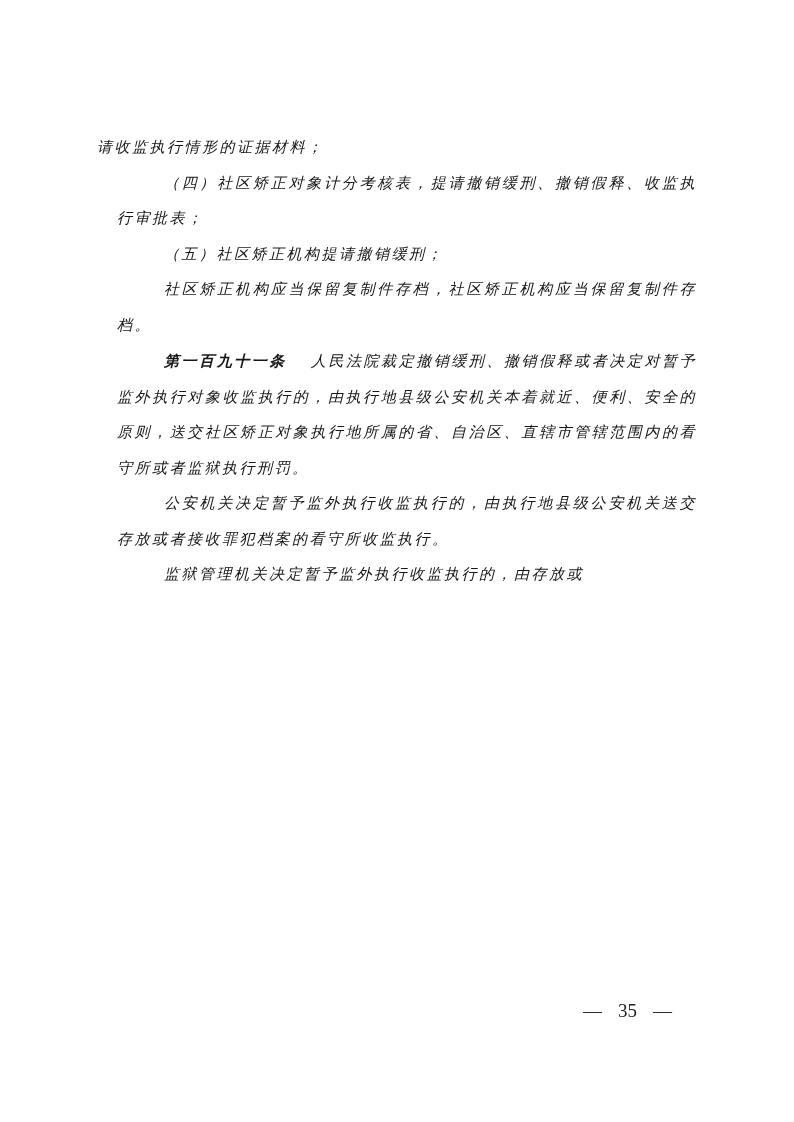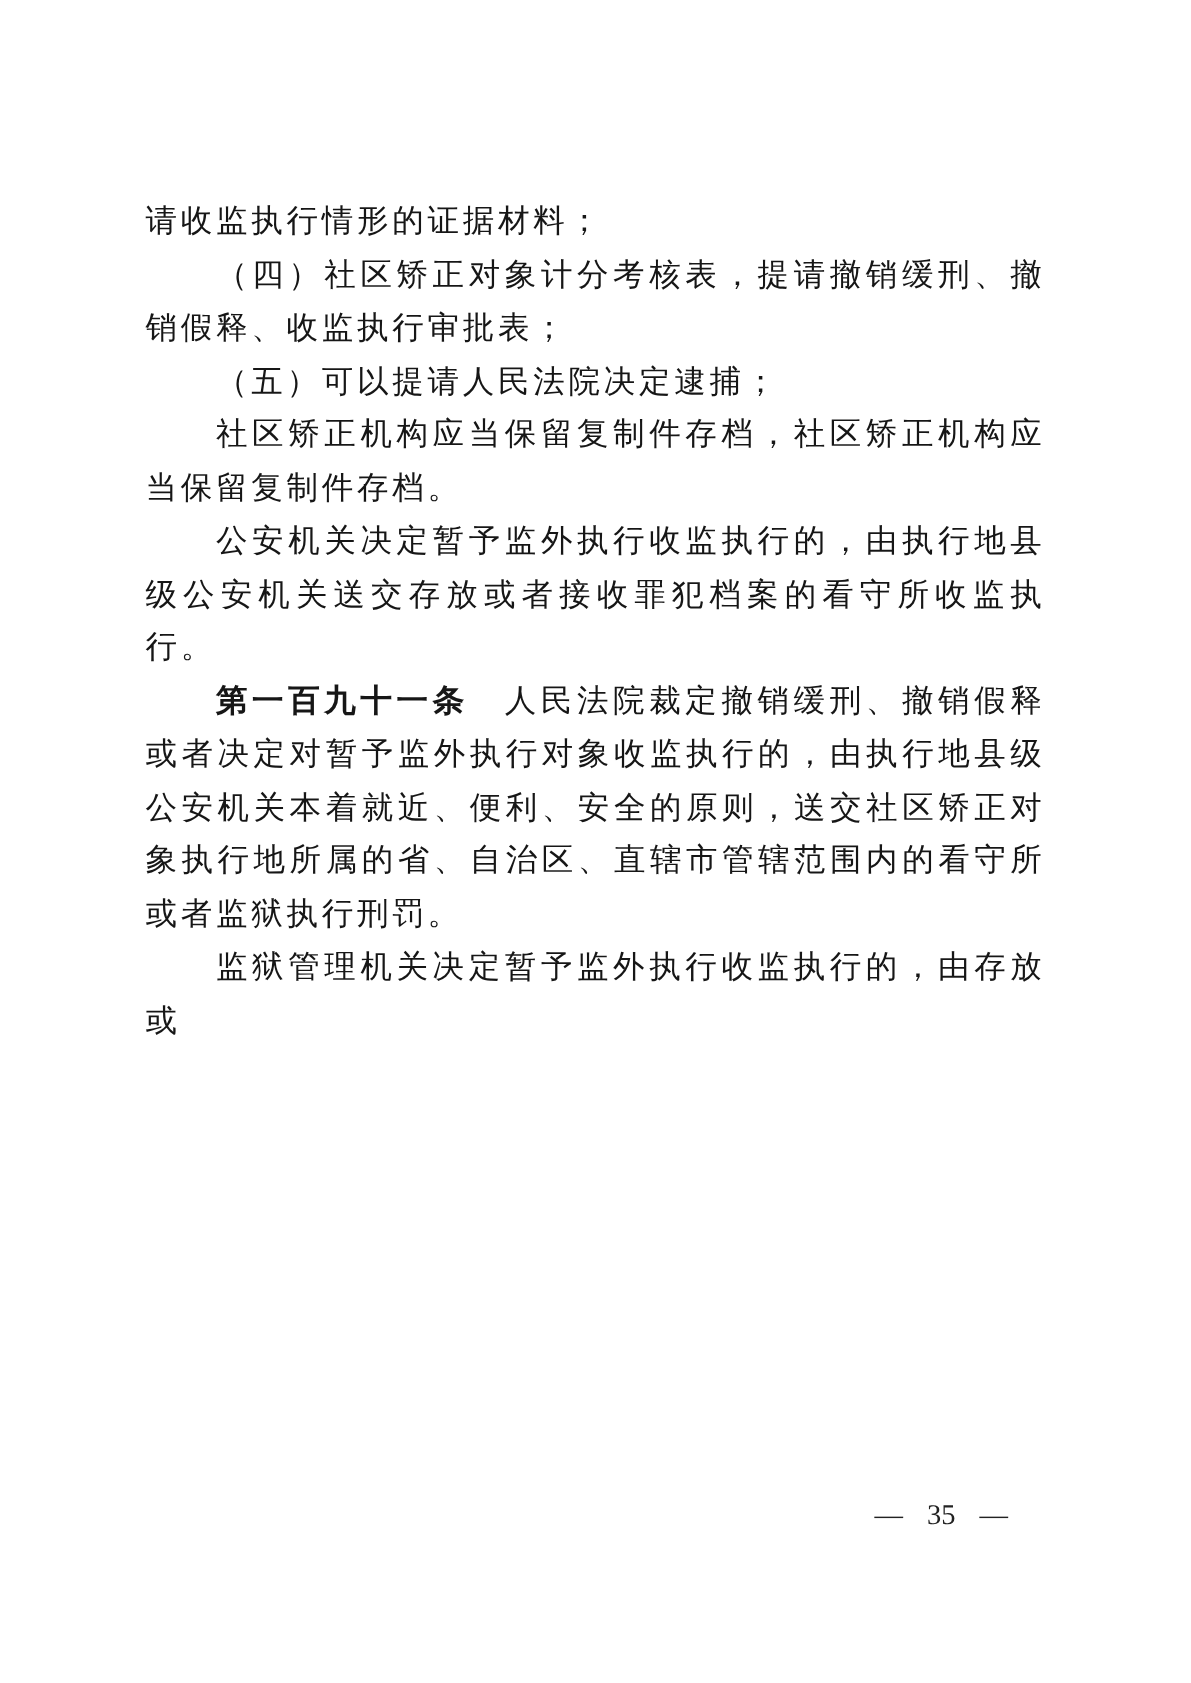--- a/index.html
+++ b/index.html
@@ -13,27 +13,28 @@
     color: #161616;
   }
   .doc-body {
     position: absolute;
     left: 97px;
     top: 130px;
     width: 600px;
   }
   .para {
     margin: 0;
-    font-size: 21px;
+    font-size: 15px;
     line-height: 35.5px;
     letter-spacing: 2.5px;
     text-align: justify;
     text-justify: inter-character;
+    font-style: italic;
   }
-  .para.indent { text-indent: 47px; }
+  .para.indent { text-indent: 47px; margin-left: 20px; }
   .lead {
     font-weight: 700;
     font-family: "Liberation Sans", "DejaVu Sans", sans-serif;
     margin-right: 24px;
   }
   .page-number {
     position: absolute;
     top: 1000px;
     right: 122px;
     display: flex;
@@ -44,24 +45,24 @@
     letter-spacing: 0;
     color: #222222;
   }
 </style>
 </head>
 <body>
 
 <div class="doc-body">
     <p class="para"><span>请收监执行情形的证据材料；</span></p>
     <p class="para indent"><span>（四）社区矫正对象计分考核表，提请撤销缓刑、撤销假释、收监执行审批表；</span></p>
-    <p class="para indent"><span>（五）可以提请人民法院决定逮捕；</span></p>
+    <p class="para indent"><span>（五）社区矫正机构提请撤销缓刑；</span></p>
     <p class="para indent"><span>社区矫正机构应当保留复制件存档，社区矫正机构应当保留复制件存档。</span></p>
+    <p class="para indent"><b class="lead">第一百九十一条</b><span>人民法院裁定撤销缓刑、撤销假释或者决定对暂予监外执行对象收监执行的，由执行地县级公安机关本着就近、便利、安全的原则，送交社区矫正对象执行地所属的省、自治区、直辖市管辖范围内的看守所或者监狱执行刑罚。</span></p>
     <p class="para indent"><span>公安机关决定暂予监外执行收监执行的，由执行地县级公安机关送交存放或者接收罪犯档案的看守所收监执行。</span></p>
-    <p class="para indent"><b class="lead">第一百九十一条</b><span>人民法院裁定撤销缓刑、撤销假释或者决定对暂予监外执行对象收监执行的，由执行地县级公安机关本着就近、便利、安全的原则，送交社区矫正对象执行地所属的省、自治区、直辖市管辖范围内的看守所或者监狱执行刑罚。</span></p>
     <p class="para indent"><span>监狱管理机关决定暂予监外执行收监执行的，由存放或</span></p>
   </div>
 
 <div class="page-number">
   <span>—</span>
   <span>35</span>
   <span>—</span>
 </div>
 
 </body></html>

